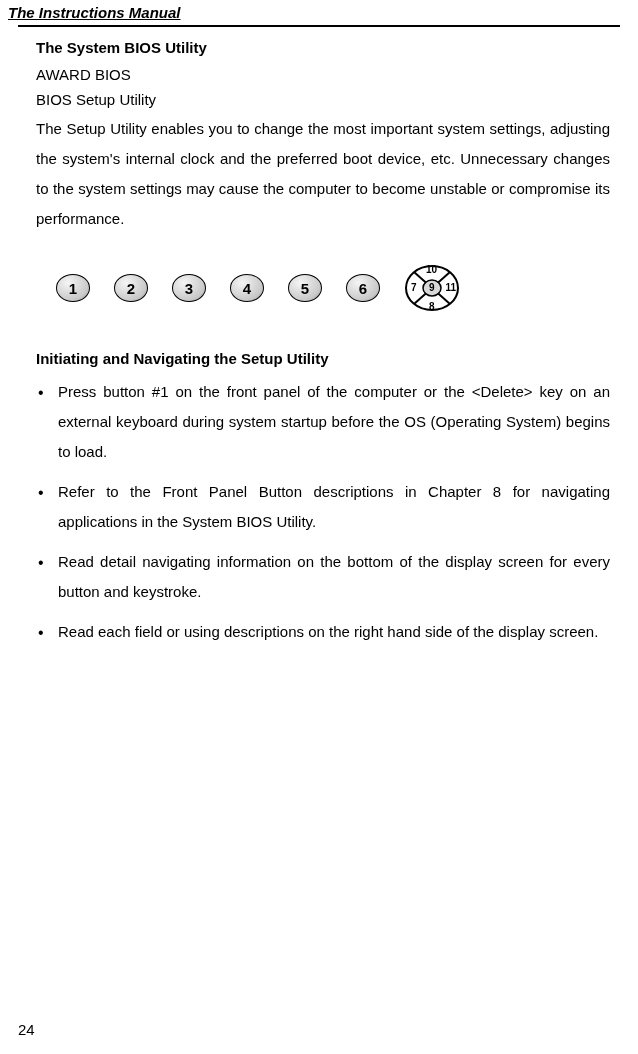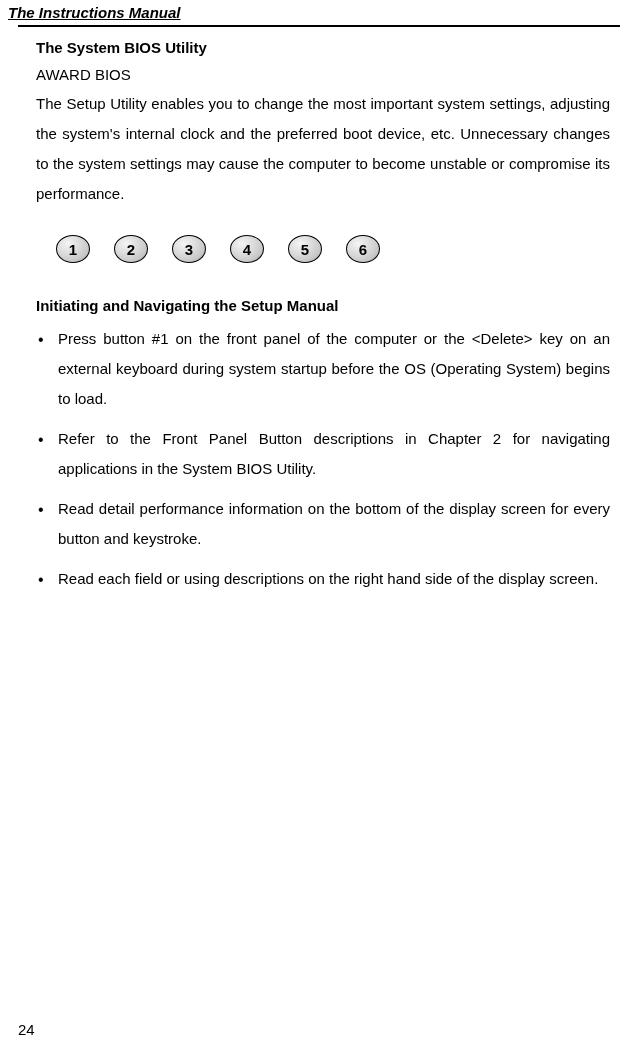--- a/index.html
+++ b/index.html
@@ -112,33 +112,47 @@
 <body>
 
 <div class="page-header">The Instructions Manual</div>
 <hr class="hr-line">
 
 <div class="content">
   <div class="title">The System BIOS Utility</div>
 
   <div class="sub-bold">AWARD BIOS</div>
 
+  <div class="sub-bold">BIOS Setup Utility</div>
   <div class="para">The Setup Utility enables you to change the most important system settings, adjusting the system's internal clock and the preferred boot device, etc. Unnecessary changes to the system settings may cause the computer to become unstable or compromise its performance.</div>
 
   <div class="button-row">
     <div class="knob">1</div>
     <div class="knob">2</div>
     <div class="knob">3</div>
     <div class="knob">4</div>
     <div class="knob">5</div>
     <div class="knob">6</div>
+    <div class="dpad">
+      <svg width="56" height="56" viewBox="0 0 56 56">
+        <ellipse cx="28" cy="28" rx="26" ry="22" fill="none" stroke="#000" stroke-width="2"></ellipse>
+        <line x1="10" y1="12" x2="46" y2="44" stroke="#000" stroke-width="2"></line>
+        <line x1="46" y1="12" x2="10" y2="44" stroke="#000" stroke-width="2"></line>
+        <ellipse cx="28" cy="28" rx="9" ry="8" fill="#d8d8d8" stroke="#000" stroke-width="1.5"></ellipse>
+      </svg>
+      <span class="num" style="top:4px;left:22px">10</span>
+      <span class="num" style="top:22px;right:4px">11</span>
+      <span class="num" style="bottom:4px;left:25px">8</span>
+      <span class="num" style="top:22px;left:7px">7</span>
+      <span class="num" style="top:22px;left:25px">9</span>
+    </div>
   </div>
 
-  <div class="sub-heading">Initiating and Navigating the Setup Manual</div>
+  <div class="sub-heading">Initiating and Navigating the Setup Utility</div>
   <ul class="bullets">
     <li>Press button #1 on the front panel of the computer or the &lt;Delete&gt; key on an external keyboard during system startup before the OS (Operating System) begins to load.</li>
-    <li>Refer to the Front Panel Button descriptions in Chapter 2 for navigating applications in the System BIOS Utility.</li>
-    <li>Read detail performance information on the bottom of the display screen for every button and keystroke.</li>
+    <li>Refer to the Front Panel Button descriptions in Chapter 8 for navigating applications in the System BIOS Utility.</li>
+    <li>Read detail navigating information on the bottom of the display screen for every button and keystroke.</li>
     <li>Read each field or using descriptions on the right hand side of the display screen.</li>
   </ul>
 </div>
 
 <div class="page-number">24</div>
 
 </body></html>

